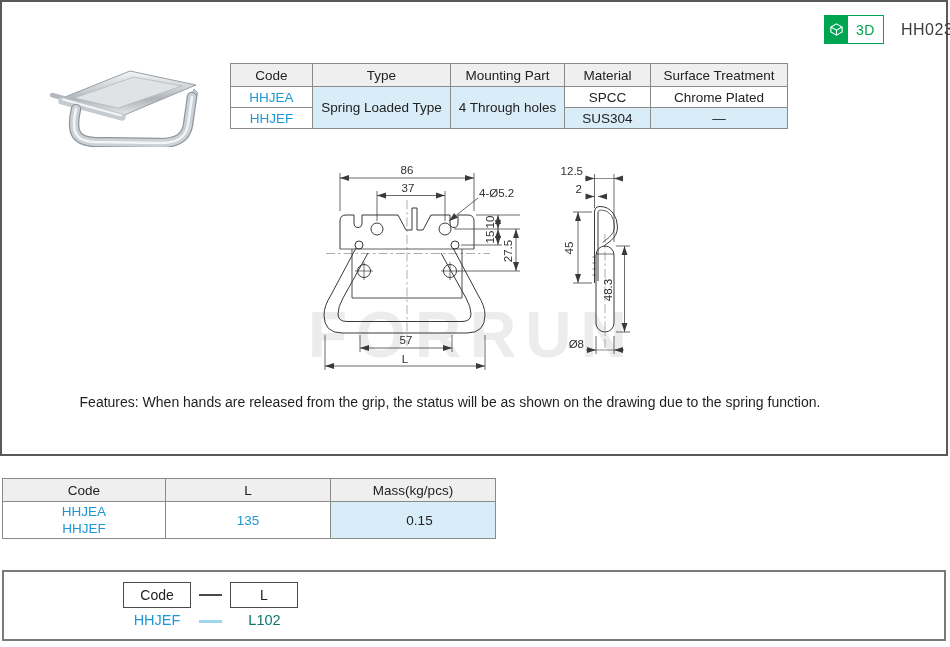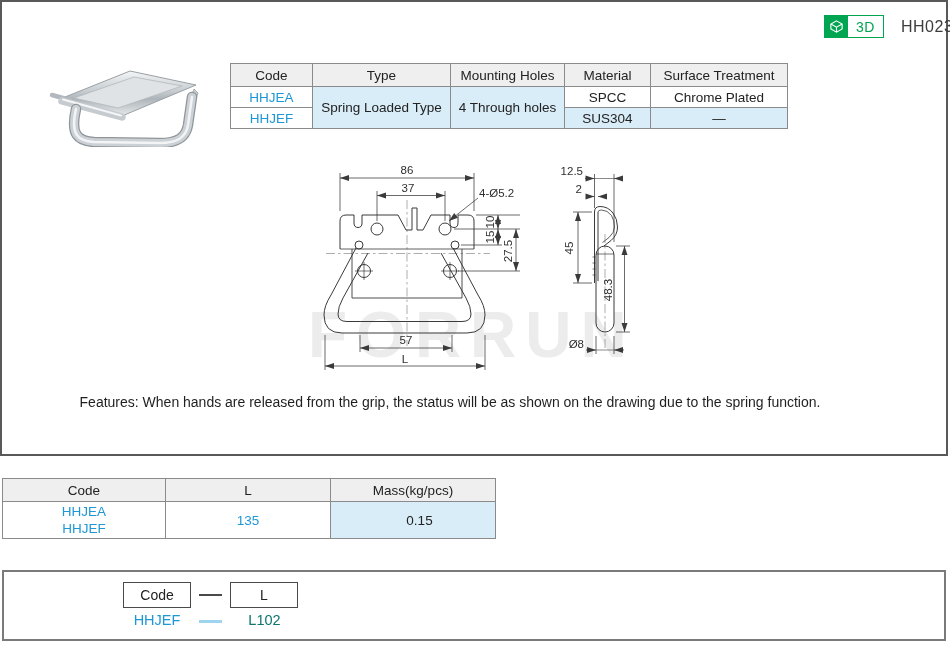--- a/index.html
+++ b/index.html
@@ -4,21 +4,21 @@
 <style>
   * { margin:0; padding:0; box-sizing:border-box; }
   html,body { width:950px; height:647px; background:#ffffff; font-family:"Liberation Sans", sans-serif; color:#222; position:relative; }
   .abs { position:absolute; }
 
   
   .main-panel { left:0; top:0; width:948px; height:456px; border:2px solid #595959; background:#fff; }
 
   
   .badge-row { left:822px; top:13px; display:flex; align-items:center; }
-  .badge { display:flex; align-items:stretch; border:1px solid #00A551; height:23px; cursor:pointer; }
+  .badge { display:flex; align-items:stretch; border:1px solid #00A551; height:29px; cursor:pointer; }
   .badge-cube { width:23px; background:#00A551; display:flex; align-items:center; justify-content:center; }
   .badge-3d { width:35px; background:#fff; color:#00A551; font-size:14px; display:flex; align-items:center; justify-content:center; letter-spacing:0.5px; }
   .page-code { margin-left:17px; font-size:16px; color:#3c3c3c; letter-spacing:0.5px; }
 
   
   table { border-collapse:collapse; table-layout:fixed; }
   .spec-table { left:228px; top:61px; }
   .spec-table th, .spec-table td { border:1px solid #8a8a8a; font-size:13.5px; font-weight:normal; text-align:center; padding:0 2px; }
   .spec-table table { border:1px solid #555; }
   .spec-table th { background:#efefef; height:23px; color:#222; }
@@ -103,21 +103,21 @@
           <col style="width:82px">
           <col style="width:138px">
           <col style="width:114px">
           <col style="width:86px">
           <col style="width:137px">
         </colgroup>
       <tbody>
           <tr>
         <th>Code</th>
         <th>Type</th>
-        <th>Mounting Holes</th>
+        <th>Mounting Part</th>
         <th>Material</th>
         <th>Surface Treatment</th>
       </tr>
       <tr>
         <td class="cell-white code-link">HHJEA</td>
         <td class="cell-blue" rowspan="2">Spring Loaded Type</td>
         <td class="cell-blue" rowspan="2">4 Through holes</td>
         <td class="cell-white">SPCC</td>
         <td class="cell-white">Chrome Plated</td>
       </tr>

